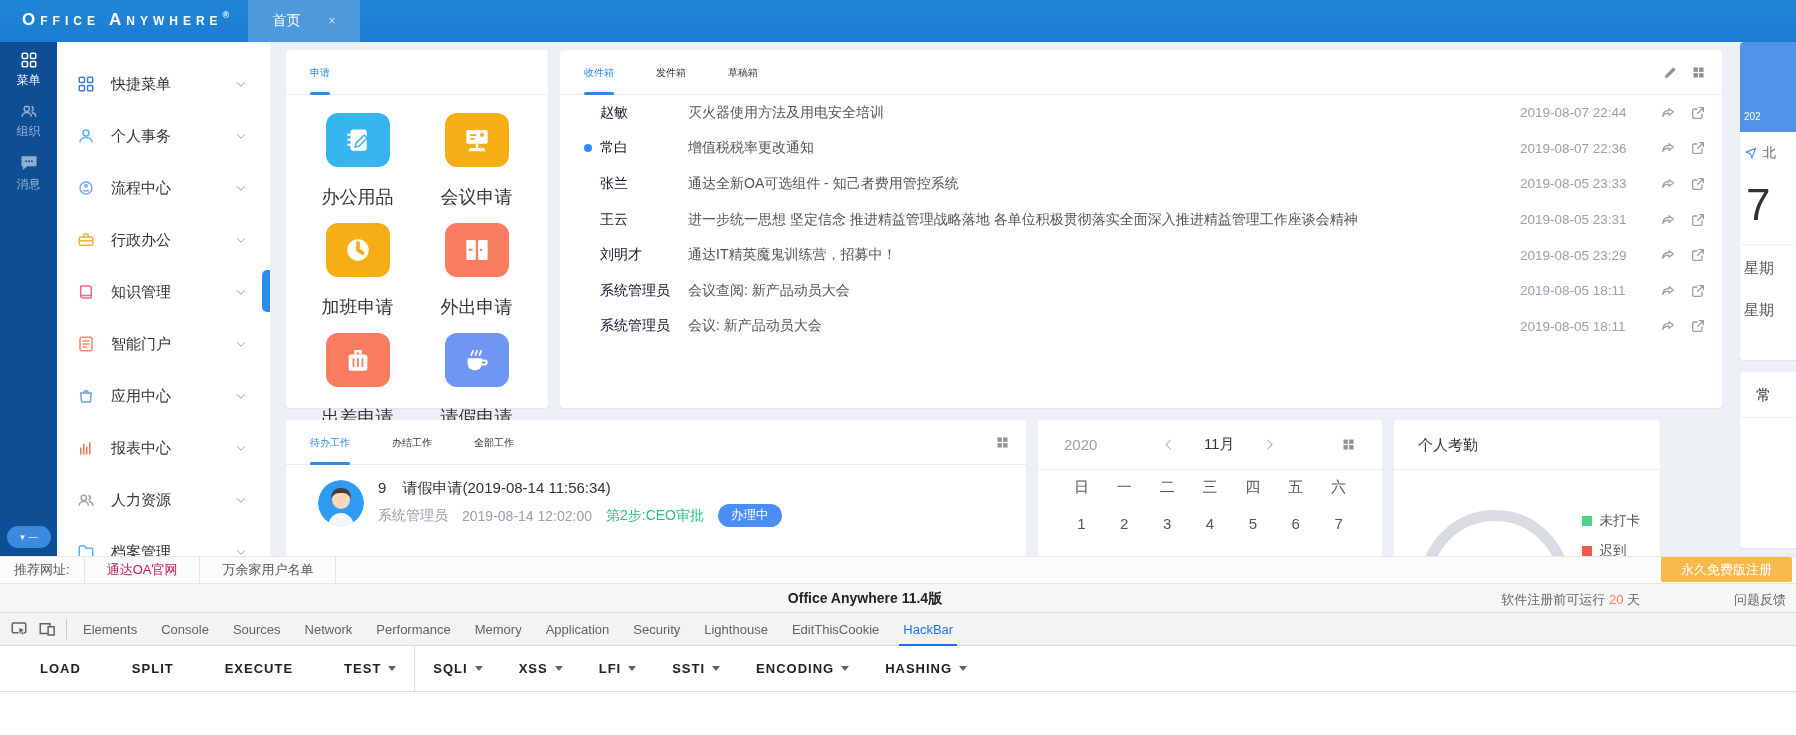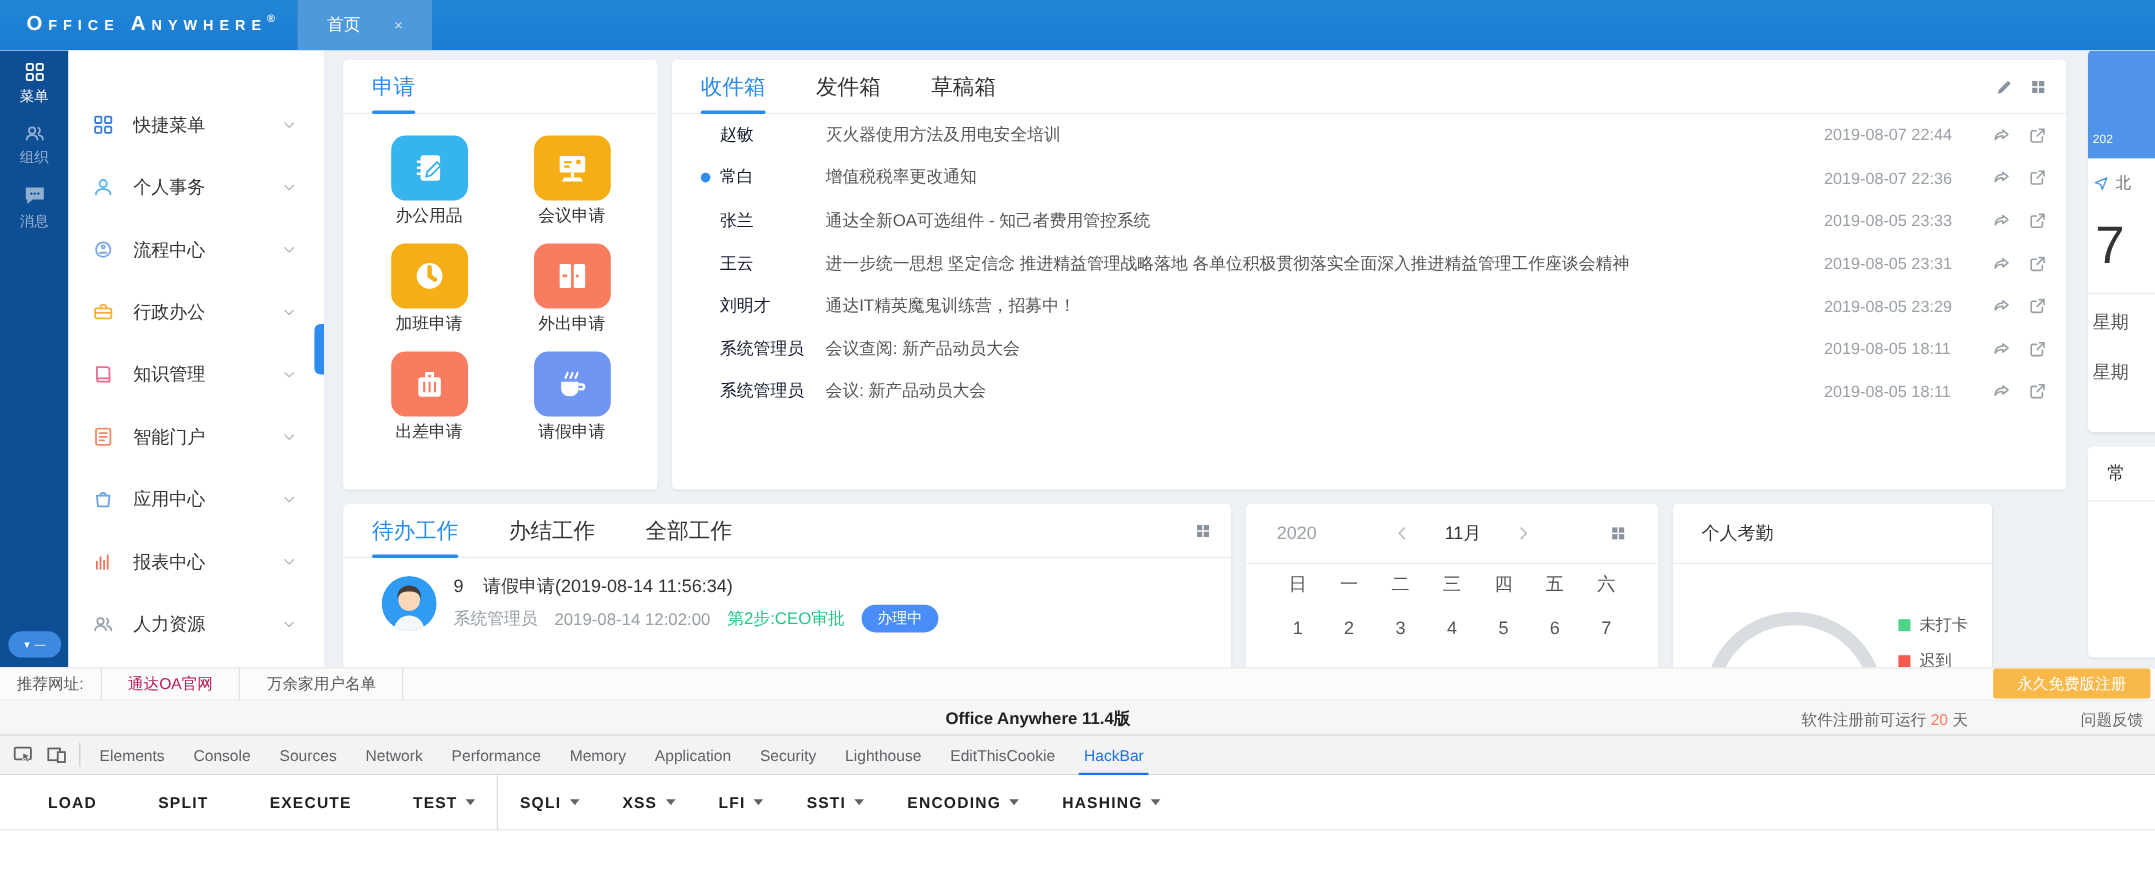--- a/index.html
+++ b/index.html
@@ -24,52 +24,52 @@
   .rail { width:57px; background:#0e4e94; color:#fff; position:relative; flex:none; }
   .rail-item { width:57px; padding:9px 0 4px; text-align:center; font-size:12px; cursor:pointer; }
   .rail-item .icon { display:flex; justify-content:center; margin-bottom:3px; }
   .rail-item.dim { opacity:.55; }
   .rail-tools { position:absolute; left:0; bottom:60px; width:57px; display:flex;
     flex-direction:column; align-items:center; gap:22px; opacity:.75; }
   .rail-pill { position:absolute; left:7px; bottom:8px; width:44px; height:22px;
     background:#3b8ae0; border-radius:11px; display:flex; align-items:center;
     justify-content:center; gap:4px; color:#fff; font-size:9px; cursor:pointer; }
 
-  .menu { width:213px; background:#fff; flex:none; position:relative; padding-top:36px; overflow:hidden; }
+  .menu { width:213px; background:#fff; flex:none; position:relative; padding-top:16px; overflow:hidden; }
   .menu-item { height:52px; display:flex; align-items:center; padding:0 18px; cursor:pointer; }
   .menu-item .icon { width:22px; display:flex; justify-content:center; }
   .menu-item .lbl { flex:1; margin-left:14px; font-size:15px; color:#333; }
   .menu-item .chev { color:#b6bcc4; }
   .menu-handle { position:absolute; right:-1px; top:228px; width:9px; height:42px;
     background:#2d8cf0; border-radius:5px 0 0 5px; cursor:pointer; }
 
   .main { flex:1; padding:8px 16px 0 16px; overflow:hidden; }
   .card { background:#fff; border-radius:4px; box-shadow:0 1px 2px rgba(0,0,0,.06); }
 
   .row1 { display:flex; gap:12px; height:358px; }
   .row2 { display:flex; gap:12px; margin-top:12px; height:200px; }
 
   
   .card-tabs { display:flex; align-items:center; height:45px; padding:0 24px;
     border-bottom:1px solid #ececec; position:relative; }
-  .ctab { font-size:18px; color:#333; margin-right:42px; height:45px; line-height:45px;
+  .ctab { font-size:10px; color:#333; margin-right:42px; height:45px; line-height:45px;
     position:relative; cursor:pointer; white-space:nowrap; }
   .ctab.active { color:#2b8bea; }
   .ctab.active:after { content:""; position:absolute; left:0; right:0; bottom:0;
     height:3px; background:#2b8bea; border-radius:2px; }
   .tabs-right { position:absolute; right:16px; top:0; height:45px; display:flex;
     align-items:center; gap:12px; color:#8a929c; }
 
   
   .apply { width:262px; flex:none; }
   .apply-grid { display:grid; grid-template-columns:1fr 1fr; row-gap:14px; padding:18px 12px 0; }
   .app { text-align:center; cursor:pointer; }
   .app .tile { width:64px; height:54px; border-radius:12px; margin:0 auto;
     display:flex; align-items:center; justify-content:center; color:#fff; }
-  .app .alabel { margin-top:4px; font-size:14px; color:#333; }
+  .app .alabel { margin-top:18px; font-size:18px; color:#333; }
 
   
   .mail { flex:1; overflow:hidden; }
   .mail-row { display:flex; align-items:center; height:35.6px; padding:0 16px 0 24px;
     font-size:14px; cursor:pointer; }
   .mail-dot { width:8px; height:8px; border-radius:50%; background:#2d8cf0; margin-right:8px; flex:none; }
   .mail-sender { width:88px; color:#0f172a; flex:none; }
   .mail-subject { flex:1; color:#555; white-space:nowrap; overflow:hidden; text-overflow:ellipsis; padding-right:20px; }
   .mail-date { width:130px; color:#9aa0a8; font-size:13.5px; flex:none; }
   .mail-acts { display:flex; gap:14px; color:#98a0a8; margin-left:10px; }

